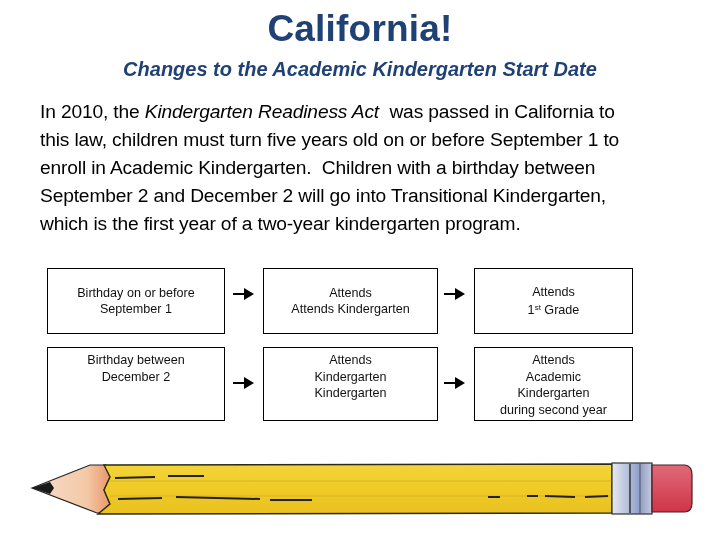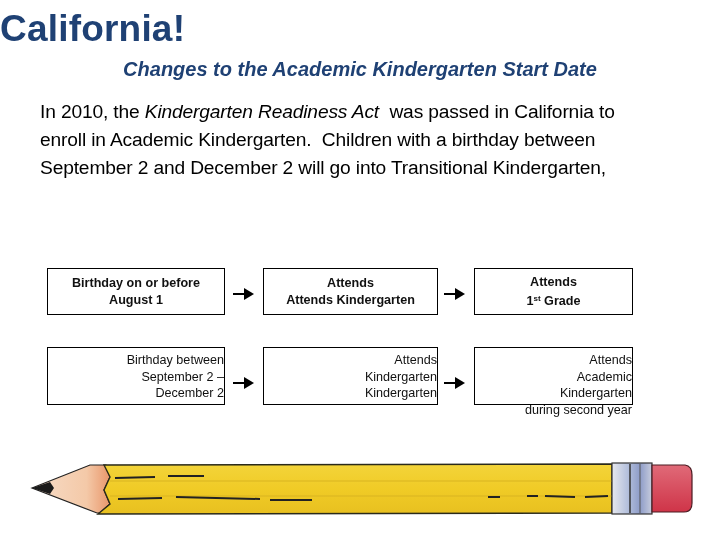--- a/index.html
+++ b/index.html
@@ -1,68 +1,69 @@
 <!DOCTYPE html>
 <html><head>
 <meta charset="utf-8">
 <style>
   html, body { margin:0; padding:0; background:#ffffff; }
   body { width:720px; height:540px; position:relative; overflow:hidden; font-family:"Liberation Sans", sans-serif; }
-  .title { position:absolute; left:0; width:720px; top:8px; text-align:left; font-size:37px; font-weight:bold; color:#1f4174; letter-spacing:0.2px; }
+  .title { position:absolute; left:0; width:720px; top:8px; text-align:center; font-size:37px; font-weight:bold; color:#1f4174; letter-spacing:0.2px; }
   .subtitle { position:absolute; left:0; width:720px; top:58px; text-align:center; font-size:20px; font-weight:bold; font-style:italic; color:#1f4174; }
   .body-text { position:absolute; left:36px; top:96px; width:680px; font-size:19.2px; line-height:24px; color:#000; letter-spacing:-0.15px; }
   .body-text p { margin:4px; white-space:nowrap; }
   .box { position:absolute; border:1px solid #000; box-sizing:border-box; background:#fff; font-size:12.6px; line-height:16.5px; color:#111; text-align:center; display:flex; flex-direction:column; }
   .box span { display:block; }
-  .row1 { top:268px; height:47px; justify-content:center;font-weight:bold; }
-  .row2 { top:347px; height:58px; justify-content:flex-start; padding-top:4px;text-align:right; }
+  .row1 { top:268px; height:66px; justify-content:center; }
+  .row2 { top:347px; height:74px; justify-content:flex-start; padding-top:4px; }
   .b1 { left:47px; width:178px; }
   .b2 { left:263px; width:175px; }
   .b3 { left:474px; width:159px; }
   .arrow { position:absolute; width:22px; height:12px; }
   .arrow .shaft { position:absolute; left:0; top:5px; width:12px; height:2px; background:#000; }
   .arrow .head { position:absolute; left:11px; top:0; width:0; height:0; border-top:6px solid transparent; border-bottom:6px solid transparent; border-left:10px solid #000; }
   sup { font-size:8px; vertical-align:4px; }
 </style>
 </head>
 <body>
 
 <div class="title">California!</div>
 <div class="subtitle">Changes to the Academic Kindergarten Start Date</div>
 
 <div class="body-text">
   <p><span>In 2010, the </span><i>Kindergarten Readiness Act</i><span style="white-space:pre">  was passed in California to</span></p>
+  <p>this law, children must turn five years old on or before September 1 to</p>
   <p style="white-space:pre">enroll in Academic Kindergarten.  Children with a birthday between</p>
   <p>September 2 and December 2 will go into Transitional Kindergarten,</p>
+  <p>which is the first year of a two-year kindergarten program.</p>
 </div>
 
 <div class="box row1 b1">
   <span>Birthday on or before</span>
-  <span>August 1</span>
+  <span>September 1</span>
 </div>
 <div class="arrow" style="left:233px; top:288px;">
     <div class="shaft"></div>
     <div class="head"></div>
   </div>
 <div class="box row1 b2">
   <span>Attends</span>
   <span>Attends Kindergarten</span>
 </div>
 <div class="arrow" style="left:444px; top:288px;">
     <div class="shaft"></div>
     <div class="head"></div>
   </div>
 <div class="box row1 b3">
   <span>Attends</span>
   <span><span style="display:inline">1</span><sup>st</sup><span style="display:inline;white-space:pre"> Grade</span></span>
 </div>
 
 <div class="box row2 b1">
   <span>Birthday between</span>
-  <span>September 2 –</span>
   <span>December 2</span>
 </div>
 <div class="arrow" style="left:233px; top:377px;">
     <div class="shaft"></div>
     <div class="head"></div>
   </div>
 <div class="box row2 b2">
   <span>Attends</span>
   <span>Kindergarten</span>
   <span>Kindergarten</span>

